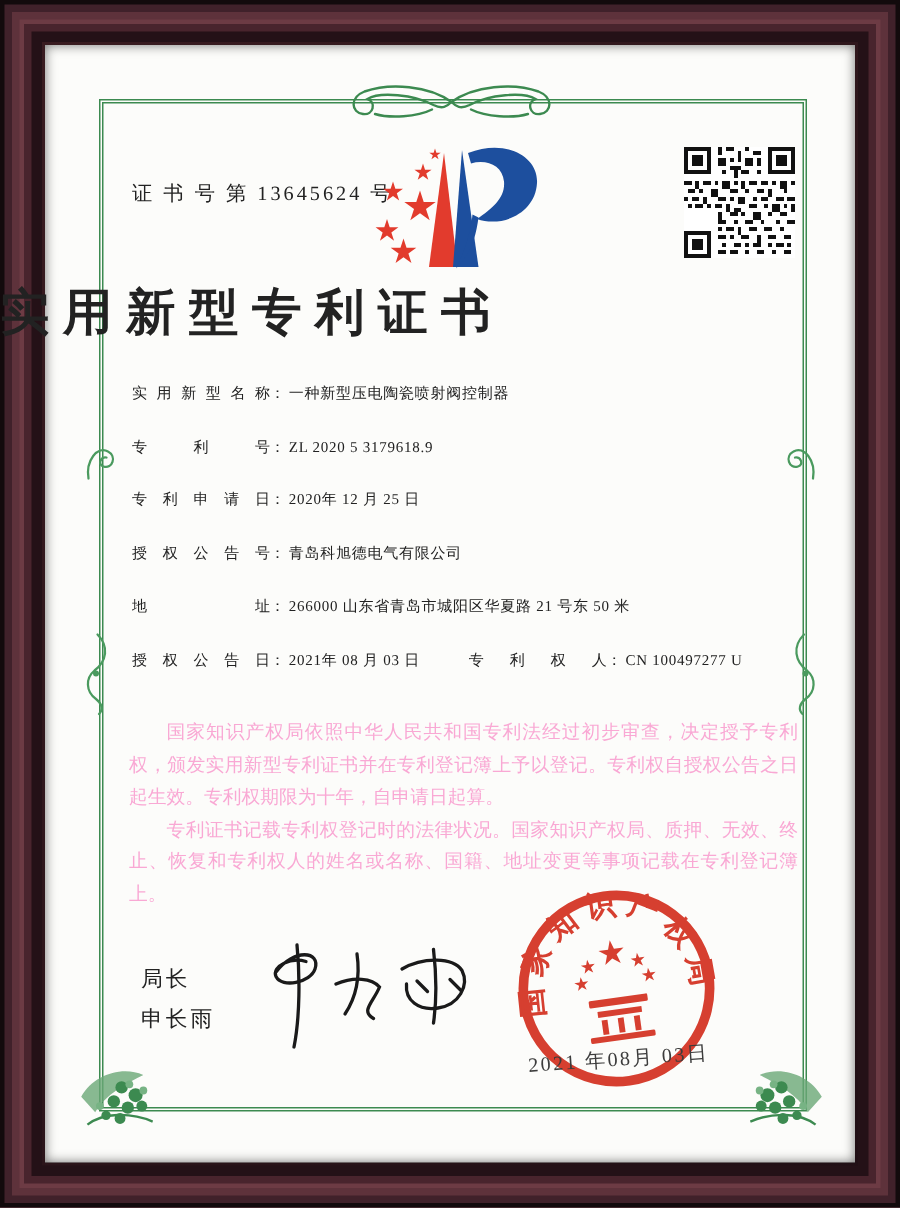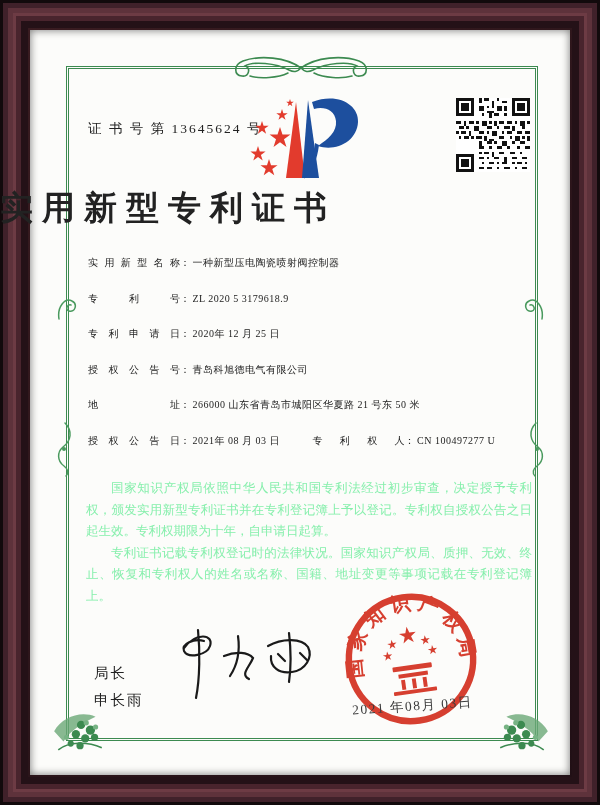--- a/index.html
+++ b/index.html
@@ -19,23 +19,23 @@
   .title{left:0;right:0;top:186px;font-size:33px;font-weight:bold;
          letter-spacing:9px;}
   .fields{left:88px;top:252px;width:452px;font-size:10px;}
   .field-row{margin-bottom:14.5px;line-height:21px;white-space:nowrap;}
   .flabel{display:inline-block;width:92px;text-align:justify;text-align-last:justify;
           vertical-align:bottom;}
   .colon{display:inline-block;}
   .fvalue{letter-spacing:.5px;}
   .pair2{margin-left:30px;}
   .body-text{left:86px;top:478px;width:446px;font-size:12.5px;line-height:1.72;
-             text-align:justify;color:#86efac;}
+             text-align:justify;color:#f9a8d4;}
   .body-text p{margin:0;text-indent:2em;}
-  .officer{left:94px;top:646px;font-size:14.5px;line-height:1.0;margin-top:20px;}
+  .officer{left:94px;top:646px;font-size:14.5px;line-height:1.0;}
   .officer div{margin-bottom:12px;letter-spacing:2px;}
   .sig{left:158px;top:624px;}
   .seal{left:342px;top:590px;}
   .seal-date{left:352px;top:695px;width:190px;font-size:13.5px;color:#3c3c3c;
              letter-spacing:1.5px;transform:rotate(-4deg);white-space:nowrap;}
   .logo{left:238px;top:90px;}
   .qr{left:456px;top:98px;}
   .fl-top{left:226px;top:52px;}
   .curl-l1{left:55px;top:294px;}
   .curl-r1{left:524px;top:294px;transform:scaleX(-1);}

